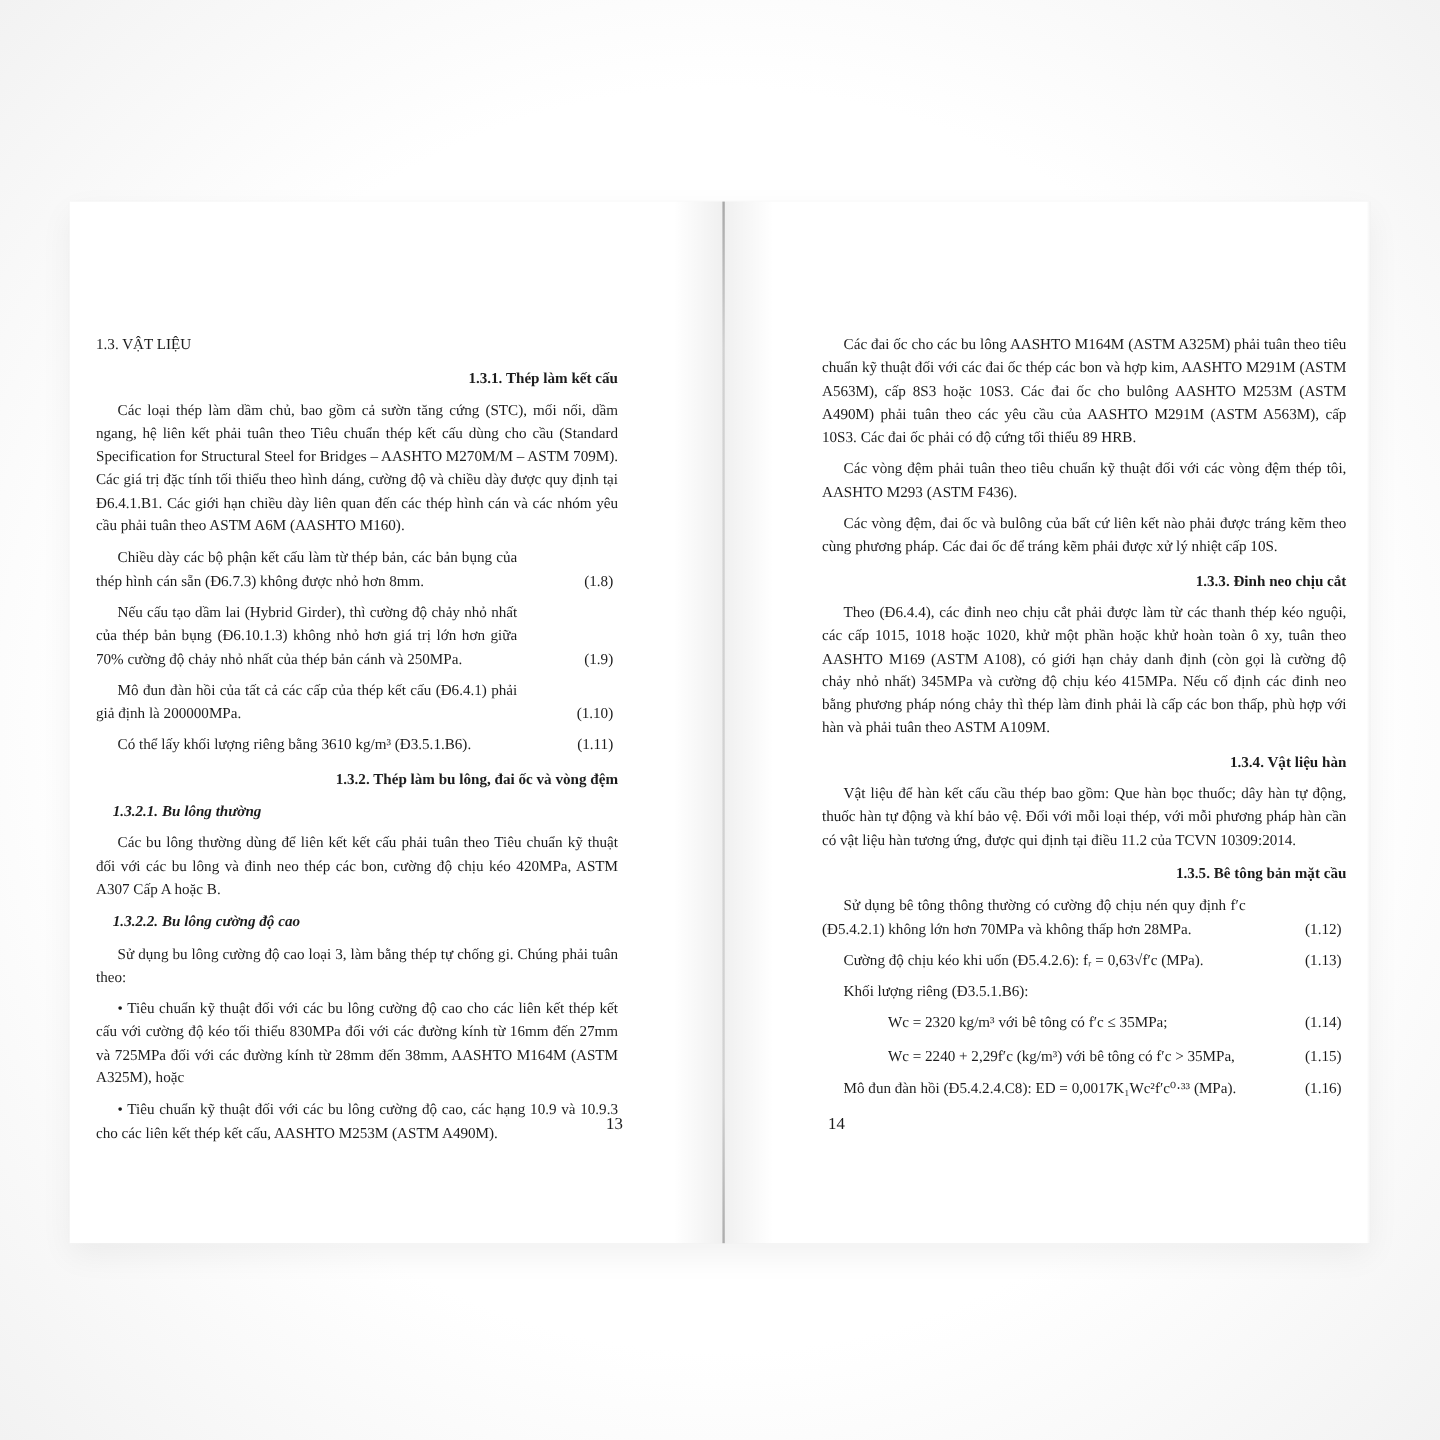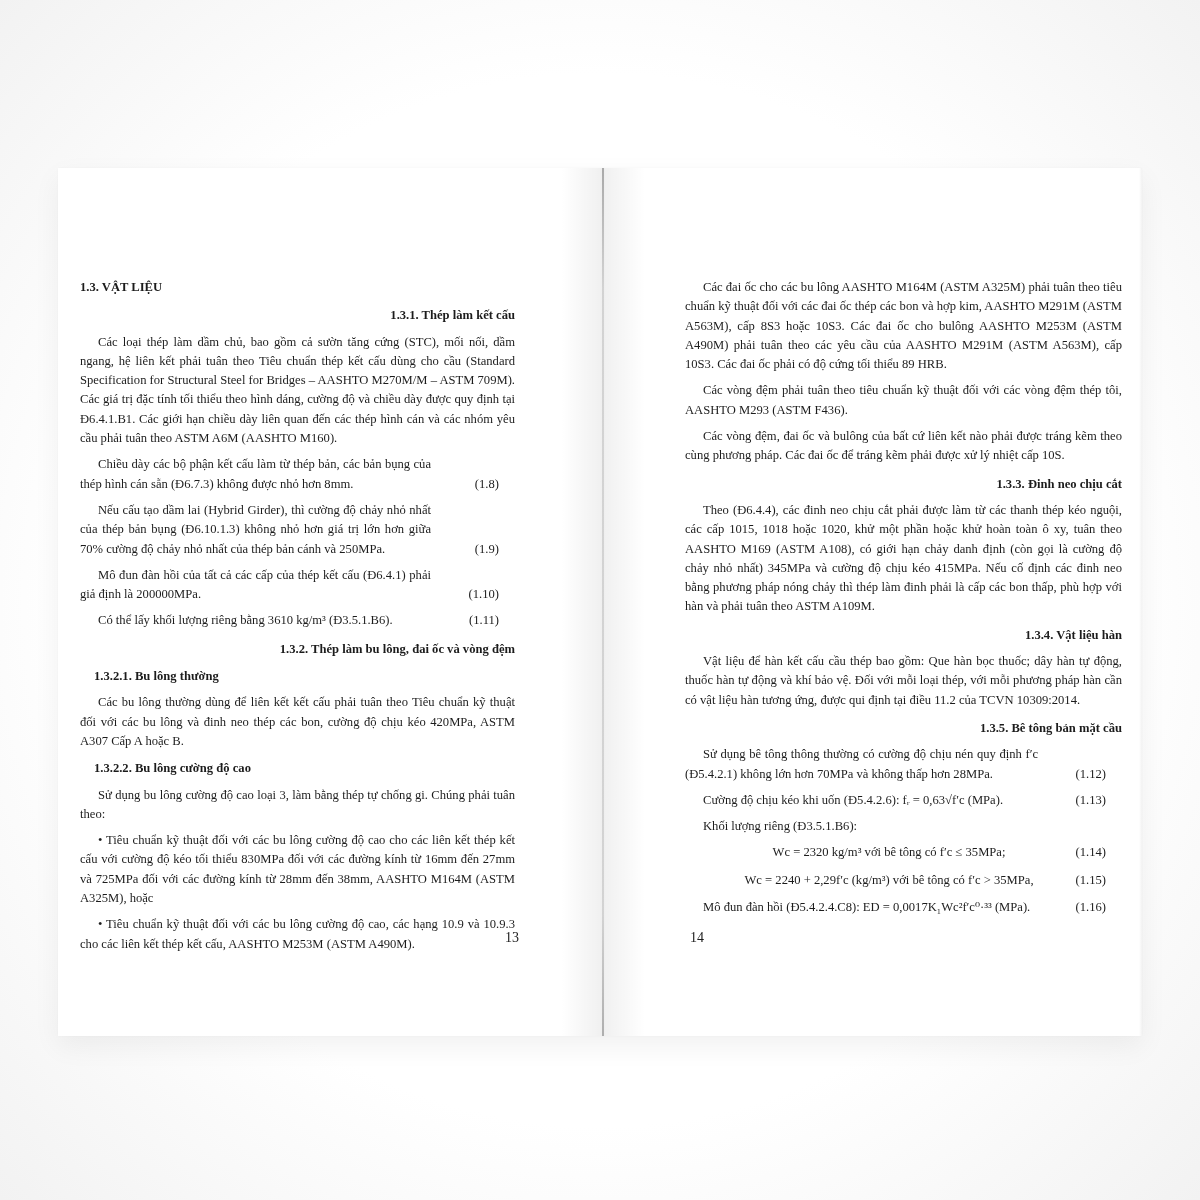--- a/index.html
+++ b/index.html
@@ -54,40 +54,40 @@
     top: 110px;
     width: 435px;
     font-size: 12.6px;
     line-height: 19.3px;
     text-align: justify;
   }
   .page-content.left { left: 22px; }
   .page-content.right { left: 627px; width: 437px; }
 
   .blk { margin: 0 0 7px 0; }
-  .blk.h1 { font-weight: bold; text-align: left; margin: 0 0 9px 0; }
+  .blk.h1 { font-weight: normal; text-align: left; margin: 0 0 9px 0; }
   .blk.h2 { font-weight: bold; text-align: right; margin: 9px 0 7px 14px; }
-  .blk.h3i { font-weight: bold; text-align: left; margin: 8px 0 7px 14px; }
+  .blk.h3i { font-weight: bold; font-style: italic; text-align: left; margin: 8px 0 7px 14px; }
   .blk.p { text-indent: 18px; }
   .blk.bullet { text-indent: 18px; }
   .blk.p-eq {
     position: relative;
     text-indent: 18px;
     padding-right: 84px;
   }
   .blk.formula {
     position: relative;
     padding-left: 55px;
     padding-right: 84px;
-    text-align: center;
+    text-align: left;
     margin-bottom: 8px;
   }
   .blk .eq {
     position: absolute;
-    right: 16px;
+    right: 4px;
     bottom: 0;
     text-indent: 0;
     white-space: nowrap;
   }
   .page-number {
     position: absolute;
     font-size: 14px;
     top: 762px;
   }
   .page-number.left { left: 447px; }

